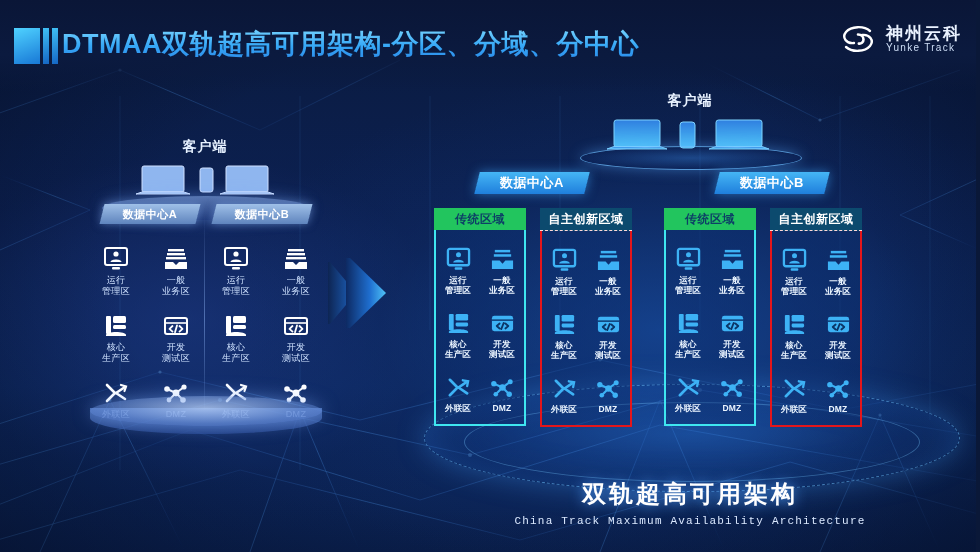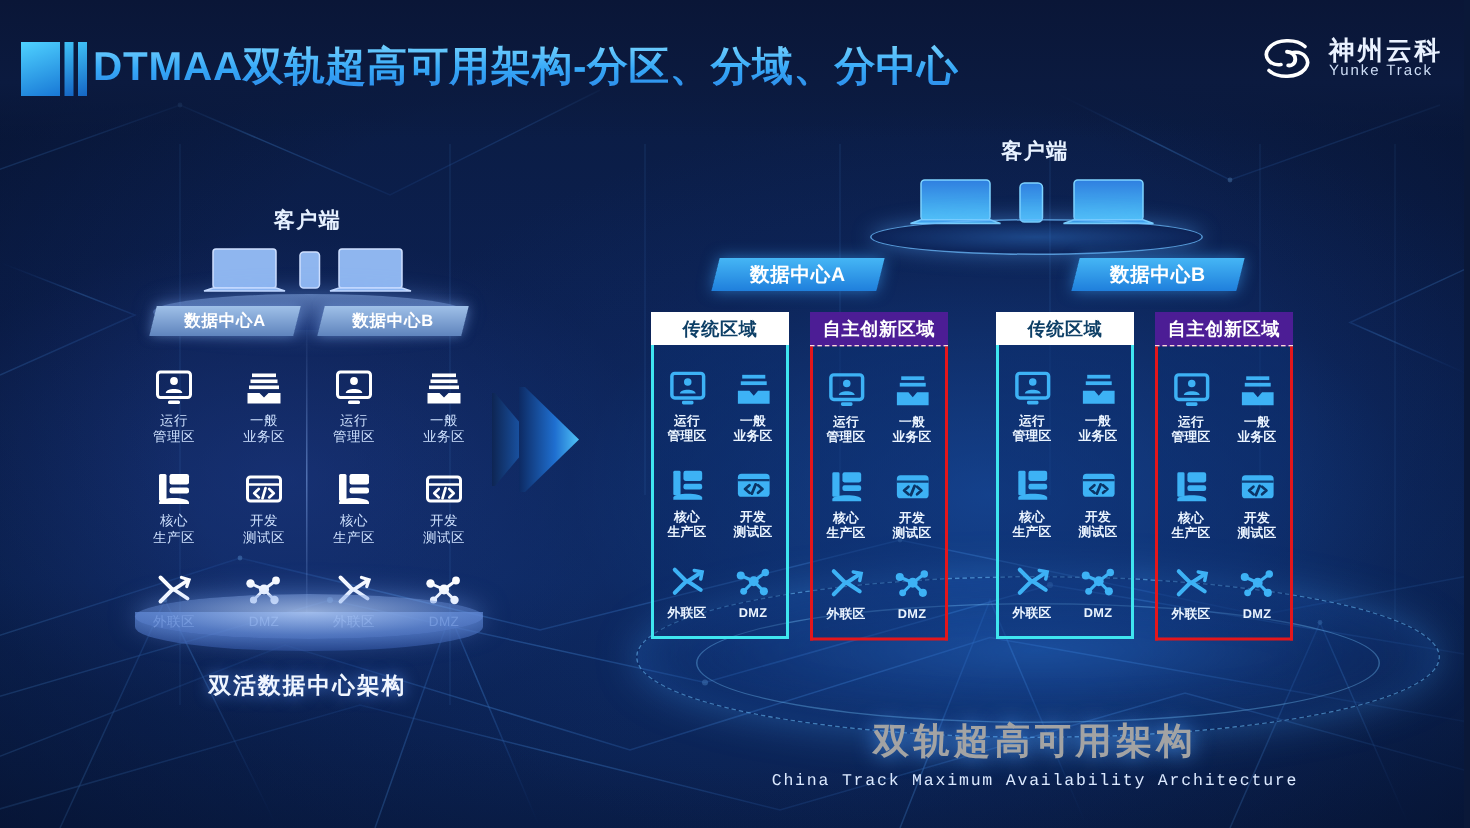--- a/index.html
+++ b/index.html
@@ -137,34 +137,34 @@
   .dc-headB{left:305px;top:88px;}
 
   .panel{position:absolute;top:124px;width:92px;height:222px;}
   .panel .p-head{
     height:22px;line-height:22px;text-align:center;
     font-size:12px;font-weight:bold;letter-spacing:.5px;
   }
   .panel .p-body{
     height:196px;box-sizing:border-box;padding-top:10px;
   }
-  .panel.trad .p-head{background:#ffffff;color:#0d3f66;}
+  .panel.trad .p-head{background:#22c55e;color:#0d3f66;}
   .panel.trad .p-body{border:2px solid #3fe6f0;border-top:none;background:linear-gradient(180deg,rgba(12,46,110,.55),rgba(10,38,98,.35));}
-  .panel.inno .p-head{background:#4c1d95;color:#ffffff;border-bottom:1px dashed #ffd9d9;}
+  .panel.inno .p-head{background:#0c4a6e;color:#ffffff;border-bottom:1px dashed #ffd9d9;}
   .panel.inno .p-body{border:2px solid #e4161b;border-top:none;background:linear-gradient(180deg,rgba(12,46,110,.55),rgba(10,38,98,.35));}
 
   .pg-row{display:flex;justify-content:center;margin-bottom:9px;}
   .pg-cell{width:44px;text-align:center;}
   .pg-ico{height:32px;display:flex;align-items:flex-end;justify-content:center;}
   .pg-txt{font-size:8.5px;line-height:10px;color:#eaf4ff;margin-top:3px;font-weight:bold;letter-spacing:.2px;}
 
   .pA1{left:22px;} .pA2{left:128px;} .pB1{left:252px;} .pB2{left:358px;}
 
   .r-caption{position:absolute;left:0;top:394px;width:556px;text-align:center;}
-  .r-cap-cn{font-size:24px;font-weight:bold;color:#a3a3a3;letter-spacing:3px;text-shadow:0 0 14px rgba(80,160,255,.9);}
+  .r-cap-cn{font-size:24px;font-weight:bold;color:#ffffff;letter-spacing:3px;text-shadow:0 0 14px rgba(80,160,255,.9);}
   .r-cap-en{font-size:11px;color:#dbe9ff;letter-spacing:1.2px;margin-top:5px;font-family:"Liberation Mono","DejaVu Sans Mono",monospace;}
 
   svg{display:block;}
 </style>
 </head>
 <body>
 
 <div id="stage">
 
   <div class="bg-base"></div>
@@ -415,21 +415,20 @@
           </div>
           <div class="lg-txt"><span>DMZ</span></div>
         </div>
       </div>
     </div>
 
     <div class="left-platform">
       <div class="lp-side"></div>
         <div class="lp-top"></div>
     </div>
-    <div class="left-caption">双活数据中心架构</div>
   </div>
 
   <div class="arrow">
     <svg width="86" height="82" viewBox="0 0 86 82">
       <defs>
         <linearGradient id="arrg" x1="0" y1="0" x2="1" y2="0">
           <stop offset="0%" stop-color="#0d2a63"></stop>
           <stop offset="60%" stop-color="#1f6fd0"></stop>
           <stop offset="100%" stop-color="#4fc3f7"></stop>
         </linearGradient>

